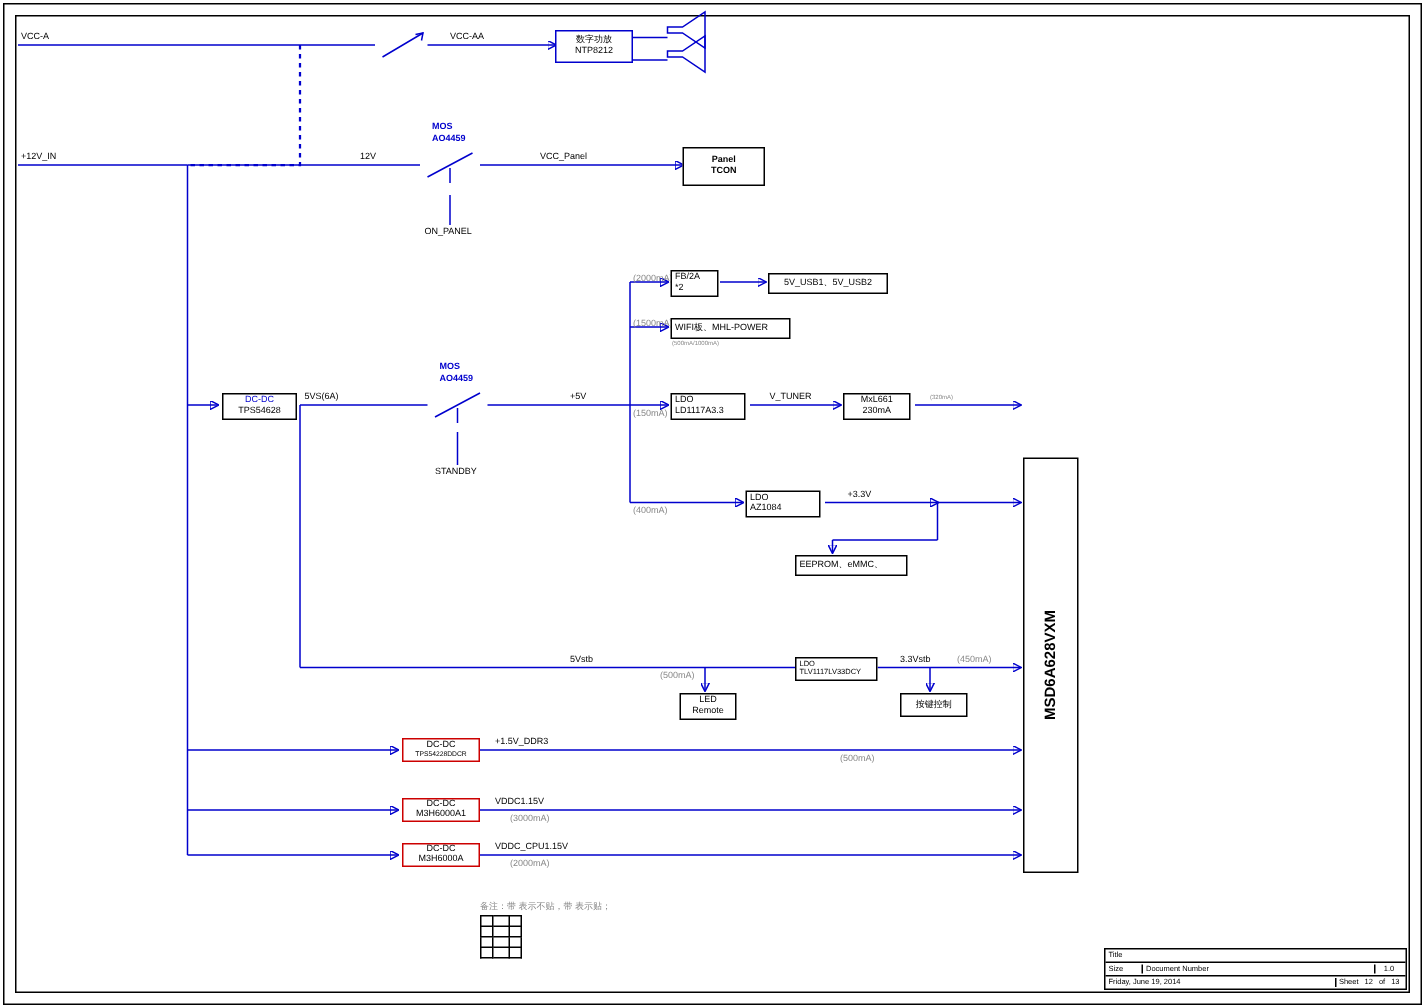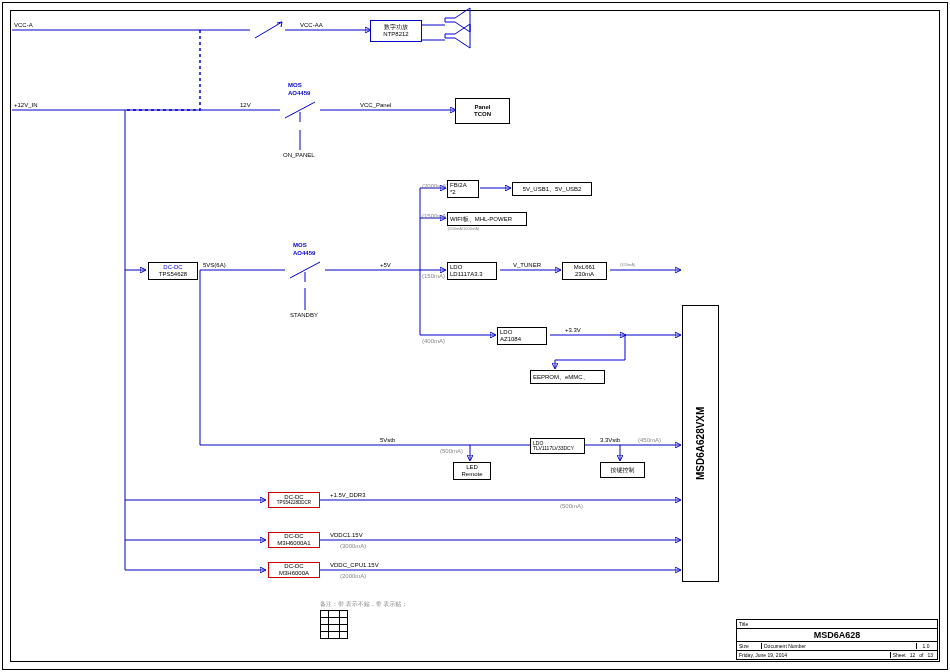--- a/index.html
+++ b/index.html
@@ -242,23 +242,20 @@
           <td></td>
           <td></td>
         </tr>
   </tbody>
     </table>
 
   <div class="titleblock" style="right:12px;bottom:12px;width:200px">
     <div style="border-top:none">
         <span style="width:22px">Title</span>
       </div>
-    <div style="justify-content:center;font-size:9px;font-weight:bold">
-        <span>MSD6A628</span>
-      </div>
     <div>
       <span style="width:22px;border-right:1px solid #000">Size</span>
       <span style="flex:1;padding-left:2px">Document Number</span>
       <span style="width:18px;border-left:1px solid #000;text-align:center">1.0</span>
     </div>
     <div>
       <span style="flex:1">Friday, June 19, 2014</span>
       <span style="border-left:1px solid #000;padding:0 2px">Sheet</span>
       <span style="padding:0 2px">12</span>
       <span style="padding:0 2px">of</span>

